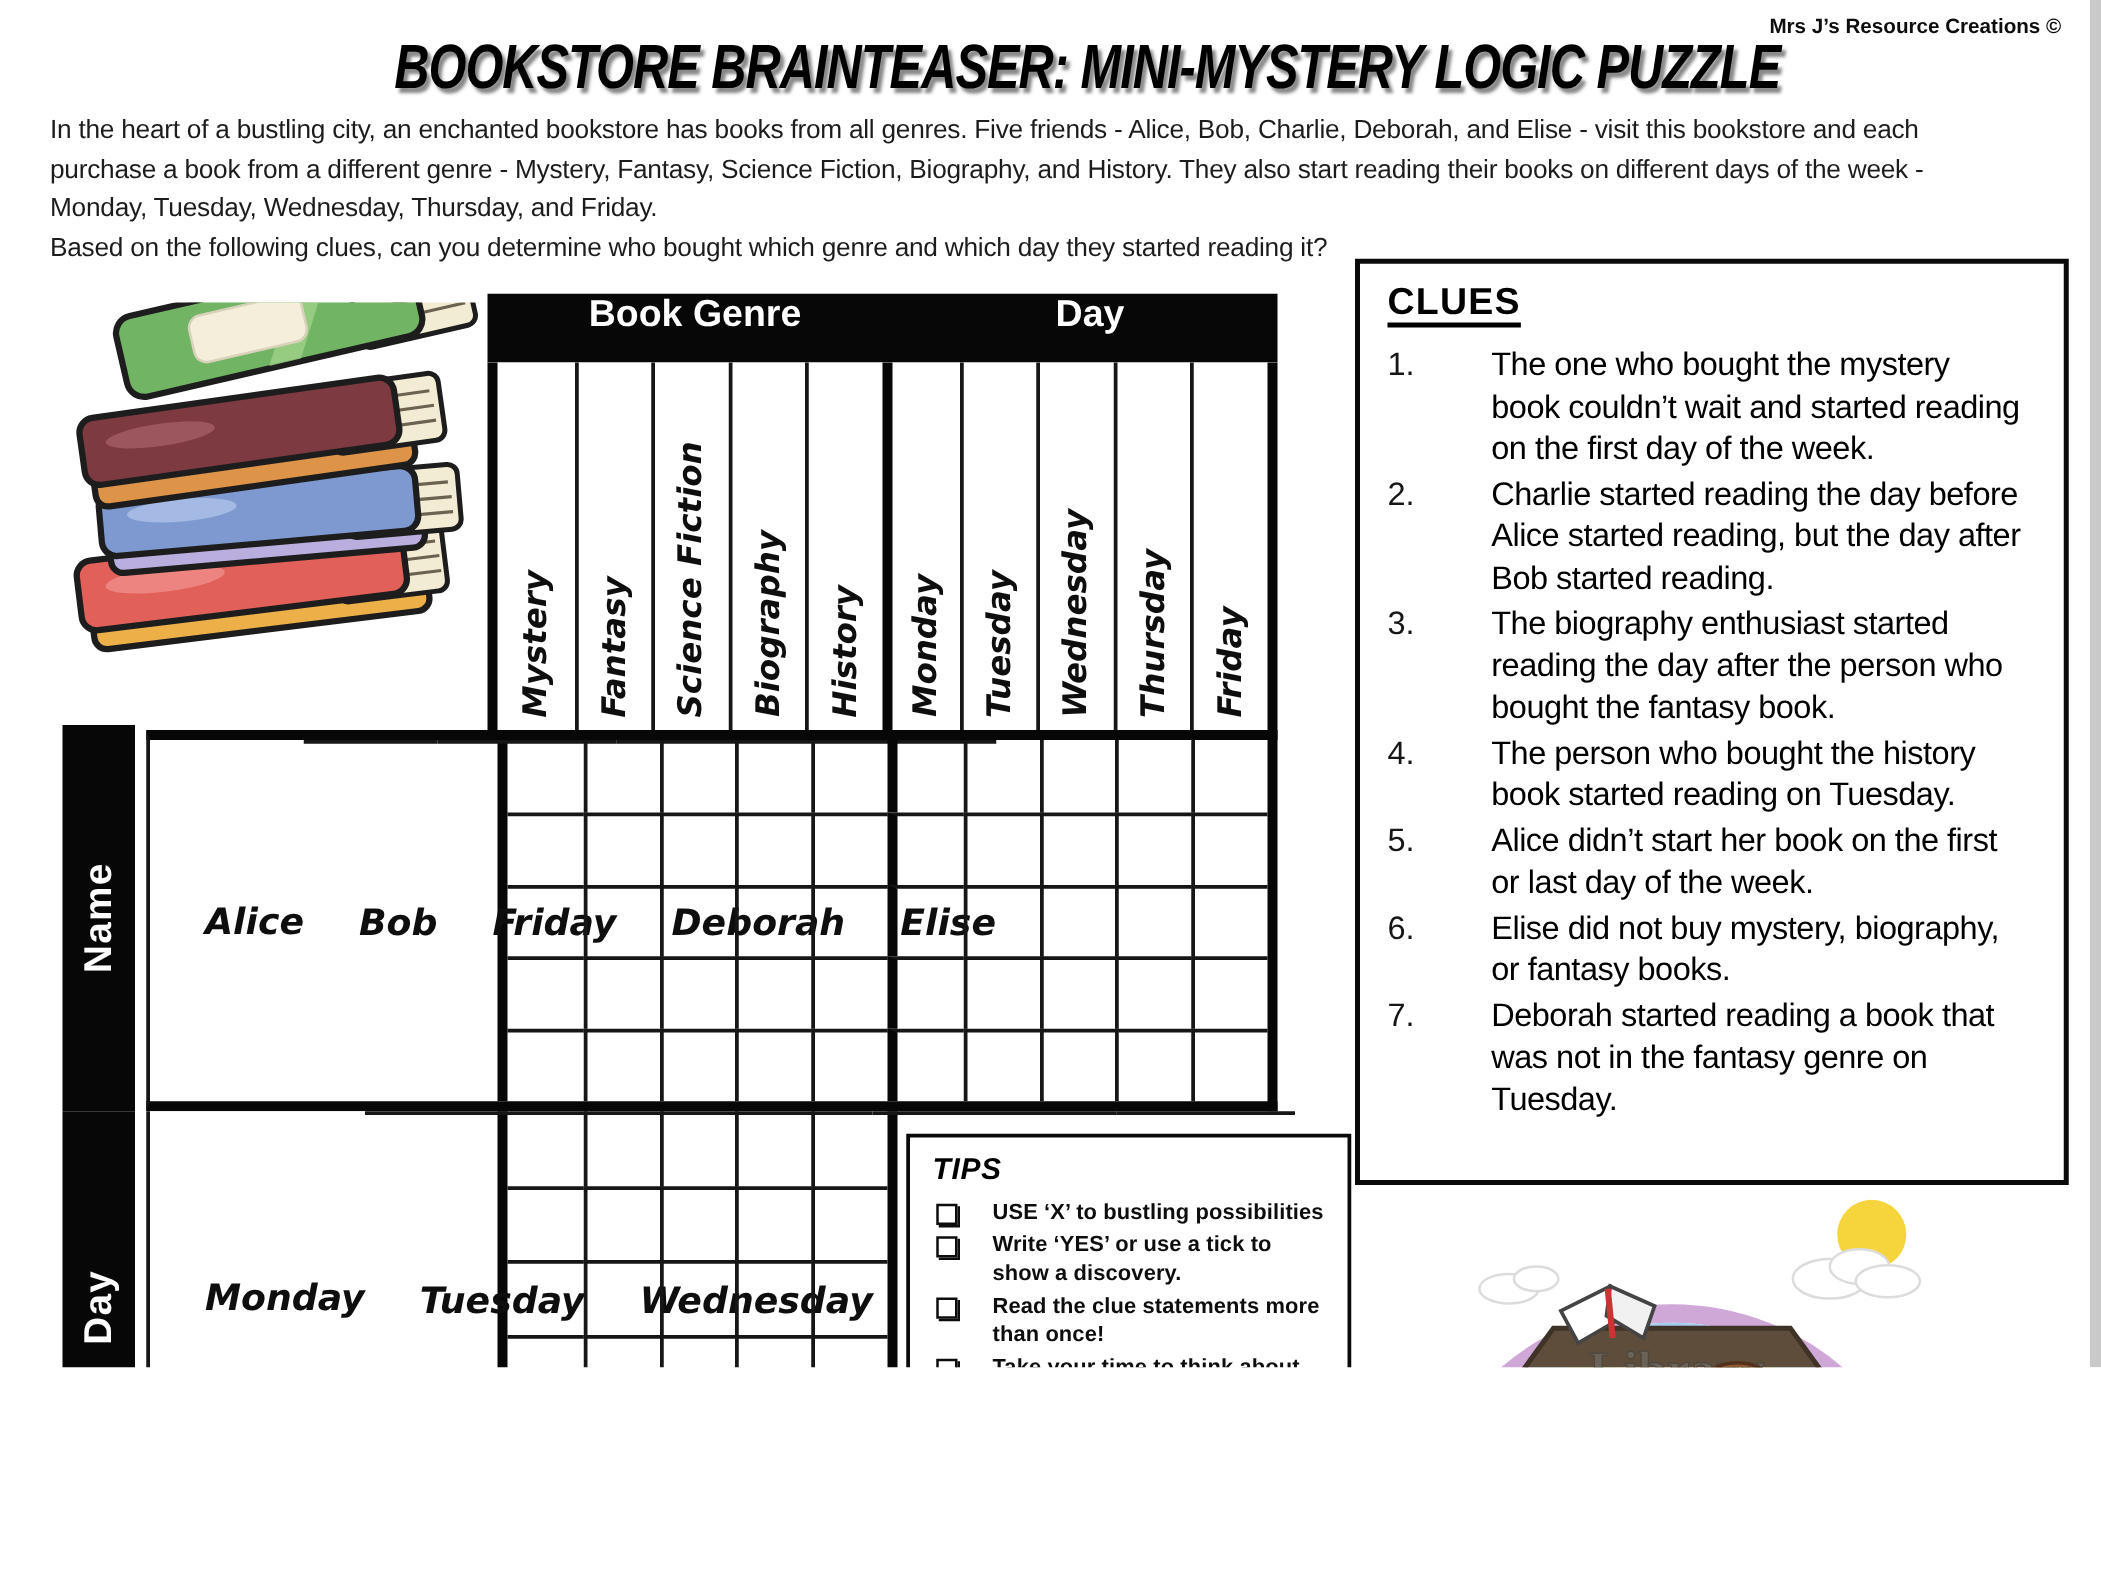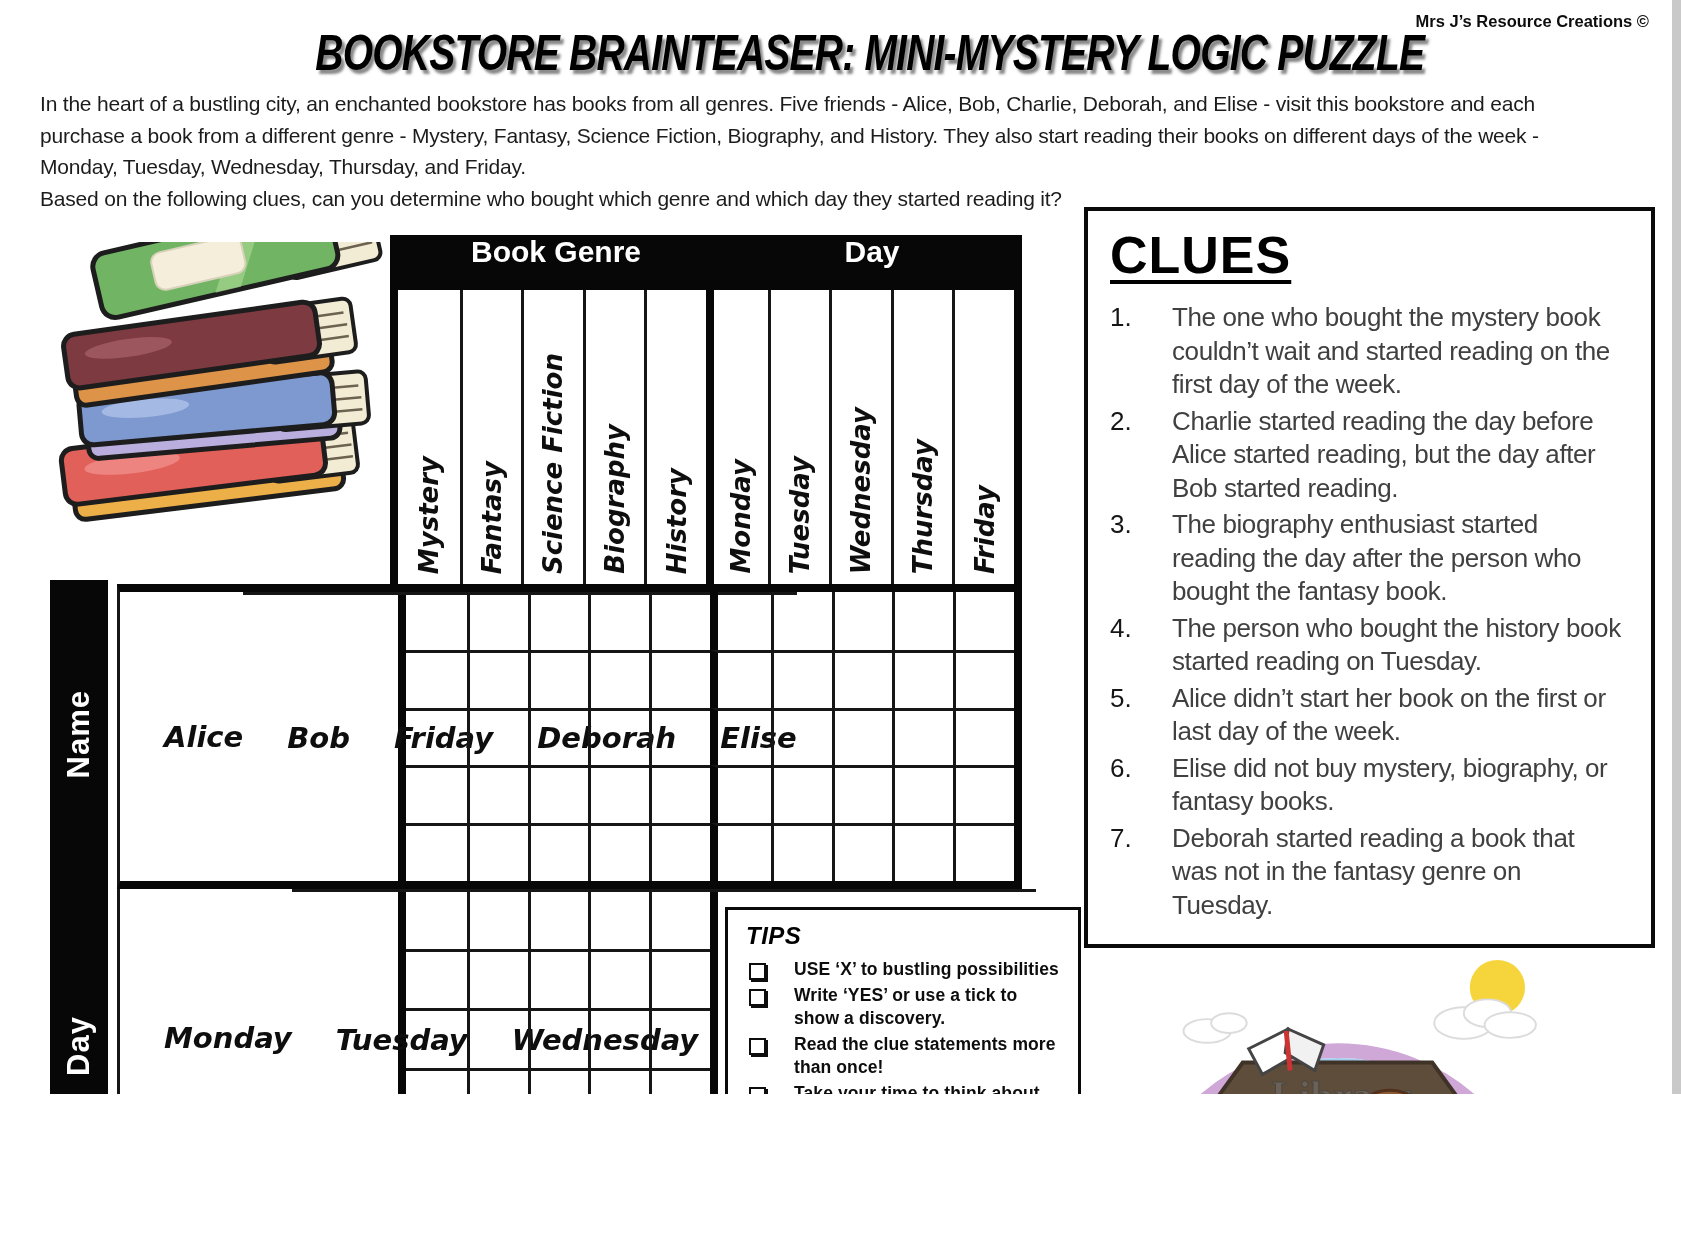--- a/index.html
+++ b/index.html
@@ -55,25 +55,25 @@
   .cell{border-left:3px solid #161616;border-top:3px solid #161616;box-sizing:border-box;}
   .cells-10 .cell:nth-child(10n+1){border-left:none;}
   .cells-10 .cell:nth-child(10n+6){border-left:8px solid #070707;}
   .cells-10 .cell:nth-child(-n+10){border-top:none;}
   .cells-5 .cell:nth-child(5n+1){border-left:none;}
   .cells-5 .cell:nth-child(-n+5){border-top:none;}
 
   
   .clues-box{position:absolute;left:1084px;top:207px;width:571px;height:741px;box-sizing:border-box;
         border:4px solid #0a0a0a;background:#fff;padding:14px 30px 0 22px;}
-  .clues-title{font-size:52px;font-weight:bold;letter-spacing:1px;color:#000;
+  .clues-title{font-size:30px;font-weight:bold;letter-spacing:1px;color:#000;
         text-decoration:underline;text-decoration-thickness:4px;text-underline-offset:7px;margin-bottom:16px;}
   .clue{display:flex;margin-bottom:3px;}
   .clue-num{flex:none;width:62px;font-size:26px;line-height:33.5px;color:#161616;}
-  .clue-text{flex:1;font-size:26px;line-height:33.5px;letter-spacing:-0.4px;color:#404040;}
+  .clue-text{flex:1;font-size:26px;line-height:33.5px;letter-spacing:-0.4px;color:#000000;margin-left:21px;}
 
   
   .tips-box{position:absolute;left:725px;top:907px;width:356px;height:328px;box-sizing:border-box;
         border:3px solid #0a0a0a;background:#fff;padding:12px 12px 0 18px;}
   .tips-title{font-size:24px;font-weight:800;font-style:italic;letter-spacing:0.5px;color:#000;margin-bottom:8px;}
   .tip{display:flex;margin-bottom:2px;}
   .tip-check{flex:none;width:13px;height:13px;border:2.5px solid #0d0d0d;box-shadow:2px 2px 0 #0d0d0d;
         margin:5px 28px 0 3px;background:#fff;}
   .tip-text{font-weight:bold;font-size:17.5px;line-height:23.5px;letter-spacing:0.1px;color:#0d0d0d;}
 

